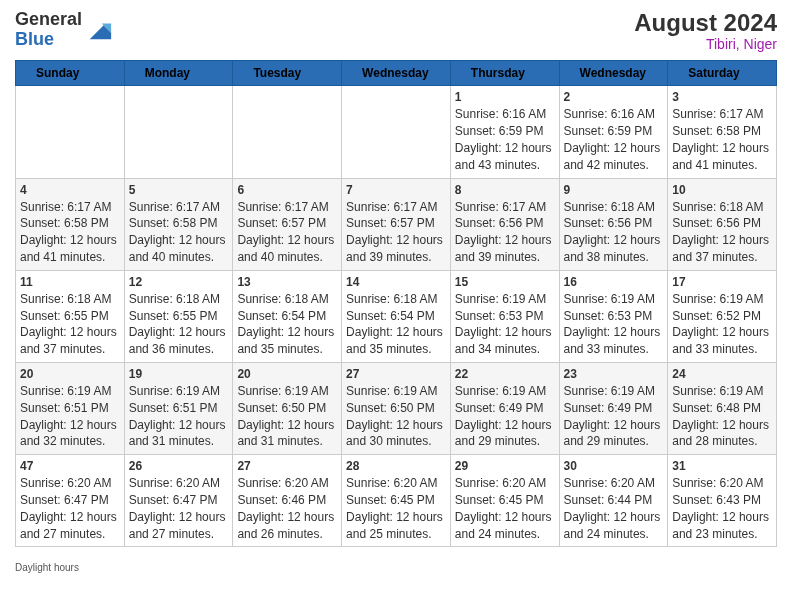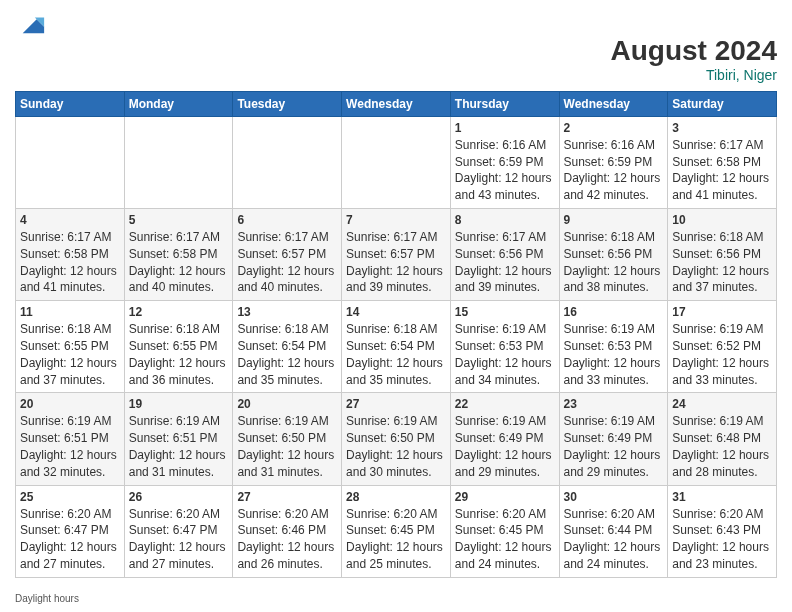--- a/index.html
+++ b/index.html
@@ -43,41 +43,40 @@
     }
     .logo-icon {
       width: 28px;
       height: 28px;
       margin-left: 3px;
     }
     .title-block {
       text-align: right;
     }
     .month-year {
-      font-size: 28px;
+      font-size: 24px;
       font-weight: bold;
       color: #333;
       line-height: 1.1;
-      margin-top: 26px;
     }
     .location {
       font-size: 14px;
-      color: #0f766e;
+      color: #a21caf;
     }
     table {
       width: 100%;
       border-collapse: collapse;
       table-layout: fixed;
     }
     thead tr th {
       background-color: #2a6db5;
-      color: #ffffff;
+      color: #000000;
       font-size: 12px;
       font-weight: bold;
-      padding: 5px 4px;
+      padding: 5px 20px;
       text-align: left;
       border: 1px solid #1a5a9a;
     }
     tbody tr td {
       border: 1px solid #ccc;
       vertical-align: top;
       padding: 4px 4px;
       font-size: 9.5px;
       color: #333;
       height: 80px;
@@ -106,20 +105,24 @@
       font-size: 10px;
       color: #555;
     }
   </style>
 </head>
 <body>
 
 <div class="page">
   <div class="header">
     <div class="logo">
+      <div class="logo-text">
+        <span class="logo-general">General</span>
+        <span class="logo-blue">Blue</span>
+      </div>
       <svg class="logo-icon" viewBox="0 0 30 30">
         <polygon points="5,25 20,10 28,18 28,25" fill="#2a6db5"></polygon>
         <polygon points="18,8 28,8 28,18" fill="#5aabdb"></polygon>
       </svg>
     </div>
     <div class="title-block">
       <div class="month-year">August 2024</div>
       <div class="location">Tibiri, Niger</div>
     </div>
   </div>
@@ -288,21 +291,21 @@
           </td>
           <td>
             <span class="day-num">24</span>
             <div class="day-info" style="white-space: pre-line;">Sunrise: 6:19 AM
 Sunset: 6:48 PM
 Daylight: 12 hours and 28 minutes.</div>
           </td>
         </tr>
         <tr>
           <td>
-            <span class="day-num">25</span>
+            <span class="day-num">47</span>
             <div class="day-info" style="white-space: pre-line;">Sunrise: 6:20 AM
 Sunset: 6:47 PM
 Daylight: 12 hours and 27 minutes.</div>
           </td>
           <td>
             <span class="day-num">26</span>
             <div class="day-info" style="white-space: pre-line;">Sunrise: 6:20 AM
 Sunset: 6:47 PM
 Daylight: 12 hours and 27 minutes.</div>
           </td>

